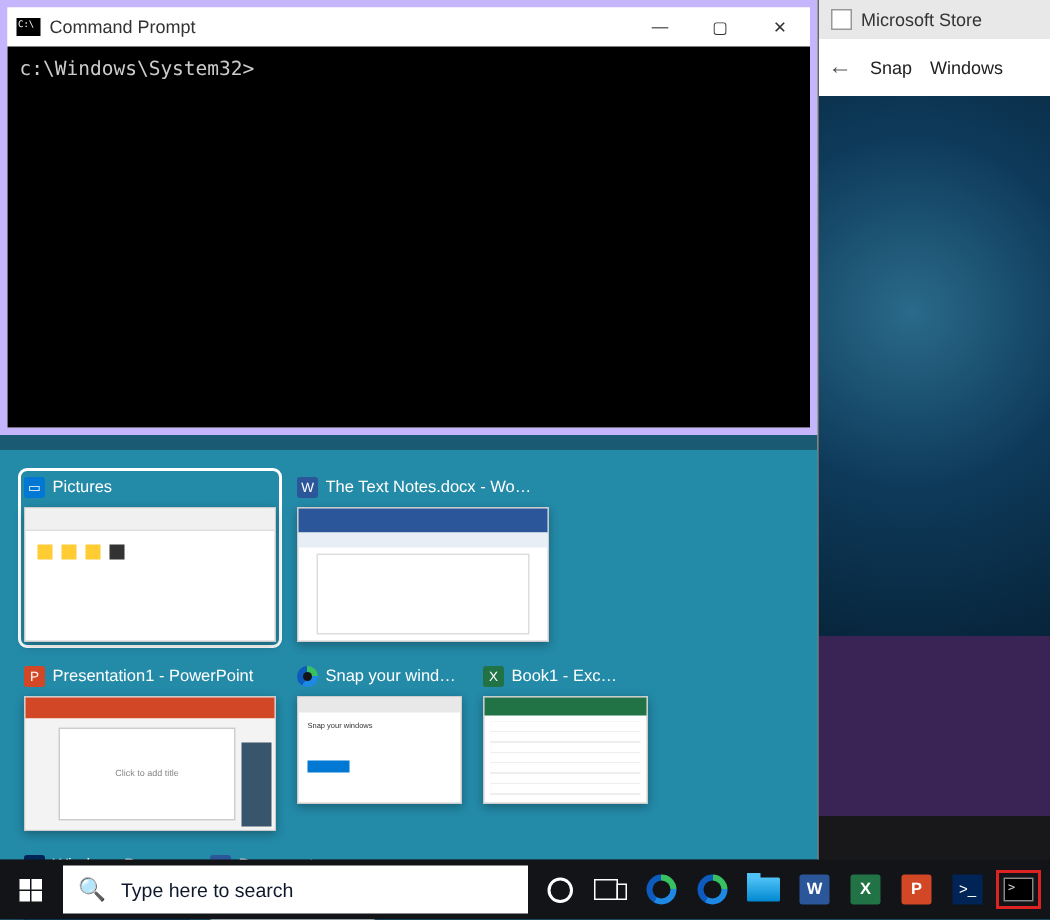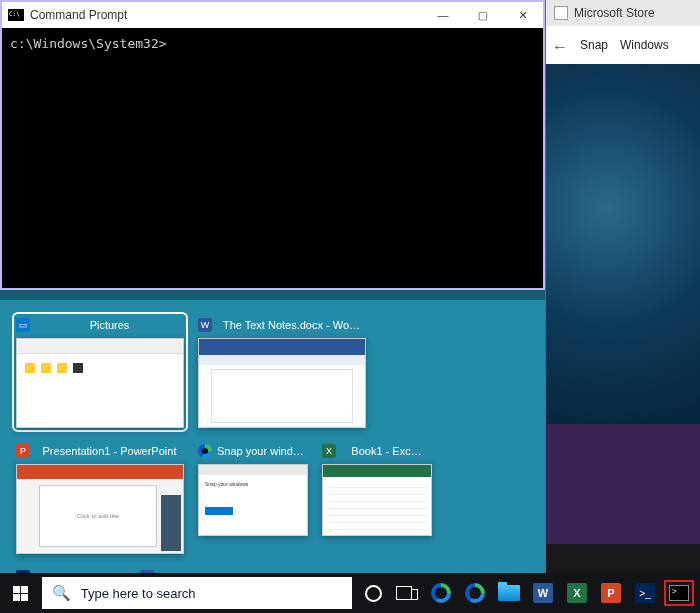--- a/index.html
+++ b/index.html
@@ -1,21 +1,21 @@
 <!DOCTYPE html>
 <html><head>
 <meta charset="utf-8">
 <style>
   * { margin: 0; padding: 0; box-sizing: border-box; }
   html, body { width: 700px; height: 613px; overflow: hidden; font-family: "Segoe UI", sans-serif; background: #1a5a73; }
   
   .desktop { position: relative; width: 700px; height: 613px; }
   
   
-  .cmd-window { position: absolute; left: 0; top: 0; width: 545px; height: 290px; background: #fff; border: 2px solid #c4b5fd; }
+  .cmd-window { position: absolute; left: 0; top: 0; width: 545px; height: 290px; background: #fff; border: 5px solid #c4b5fd; }
   .cmd-titlebar { display: flex; align-items: center; height: 26px; background: #fff; }
   .cmd-icon { width: 16px; height: 12px; background: #000; margin: 0 6px; position: relative; }
   .cmd-icon::before { content: "C:\\"; position: absolute; color: #fff; font-size: 6px; left: 1px; top: 1px; font-family: monospace; }
   .cmd-title { flex: 1; font-size: 12px; color: #333; }
   .cmd-controls { display: flex; }
   .cmd-ctrl { width: 40px; height: 26px; display: flex; align-items: center; justify-content: center; font-size: 11px; color: #333; }
   .cmd-body { background: #000; height: calc(100% - 26px); padding: 8px; color: #ccc; font-family: "Consolas", monospace; font-size: 13px; }
   
   
   .store-window { position: absolute; left: 545px; top: 0; width: 155px; height: 573px; background: #f3f3f3; border-left: 1px solid #666; }
@@ -28,21 +28,21 @@
   .store-below { width: 100%; height: 120px; background: #3a2456; }
   .store-below2 { width: 100%; height: 30px; background: #18181a; }
   
   
   .snap-area { position: absolute; left: 0; top: 300px; width: 545px; height: 273px; background: #238aa8; padding: 16px 12px 6px 16px; display: flex; flex-wrap: wrap; gap: 14px; align-content: flex-start; }
   .snap-tile { display: flex; flex-direction: column; }
   .tile-large { width: 168px; }
   .tile-small { width: 110px; }
   .tile-header { display: flex; align-items: center; height: 18px; gap: 5px; margin-bottom: 4px; }
   .tile-icon { width: 14px; height: 14px; display: flex; align-items: center; justify-content: center; font-size: 9px; color: #fff; border-radius: 2px; }
-  .tile-title { color: #fff; font-size: 11px; white-space: nowrap; overflow: hidden; text-overflow: ellipsis; flex: 1; text-align: center; }
+  .tile-title { color: #fff; font-size: 11px; white-space: nowrap; overflow: hidden; text-overflow: ellipsis; flex: 1; }
   .tile-thumb { width: 100%; background: #fff; border: 1px solid rgba(0,0,0,0.2); box-shadow: 0 2px 6px rgba(0,0,0,0.3); }
   .tile-large .tile-thumb { height: 90px; }
   .tile-small .tile-thumb { height: 72px; }
   .selected { outline: 2px solid #fff; outline-offset: 2px; border-radius: 2px; }
   
   .thumb-explorer { background: #fff; position: relative; }
   .thumb-explorer::before { content:""; position:absolute; top:0; left:0; right:0; height:14px; background:#f0f0f0; border-bottom:1px solid #ddd; }
   .thumb-explorer::after { content:""; position:absolute; top:24px; left:8px; width:10px; height:10px; background:#fc3; box-shadow: 16px 0 0 #fc3, 32px 0 0 #fc3, 48px 0 0 #333; }
   
   .thumb-word { display:flex; flex-direction:column; }

